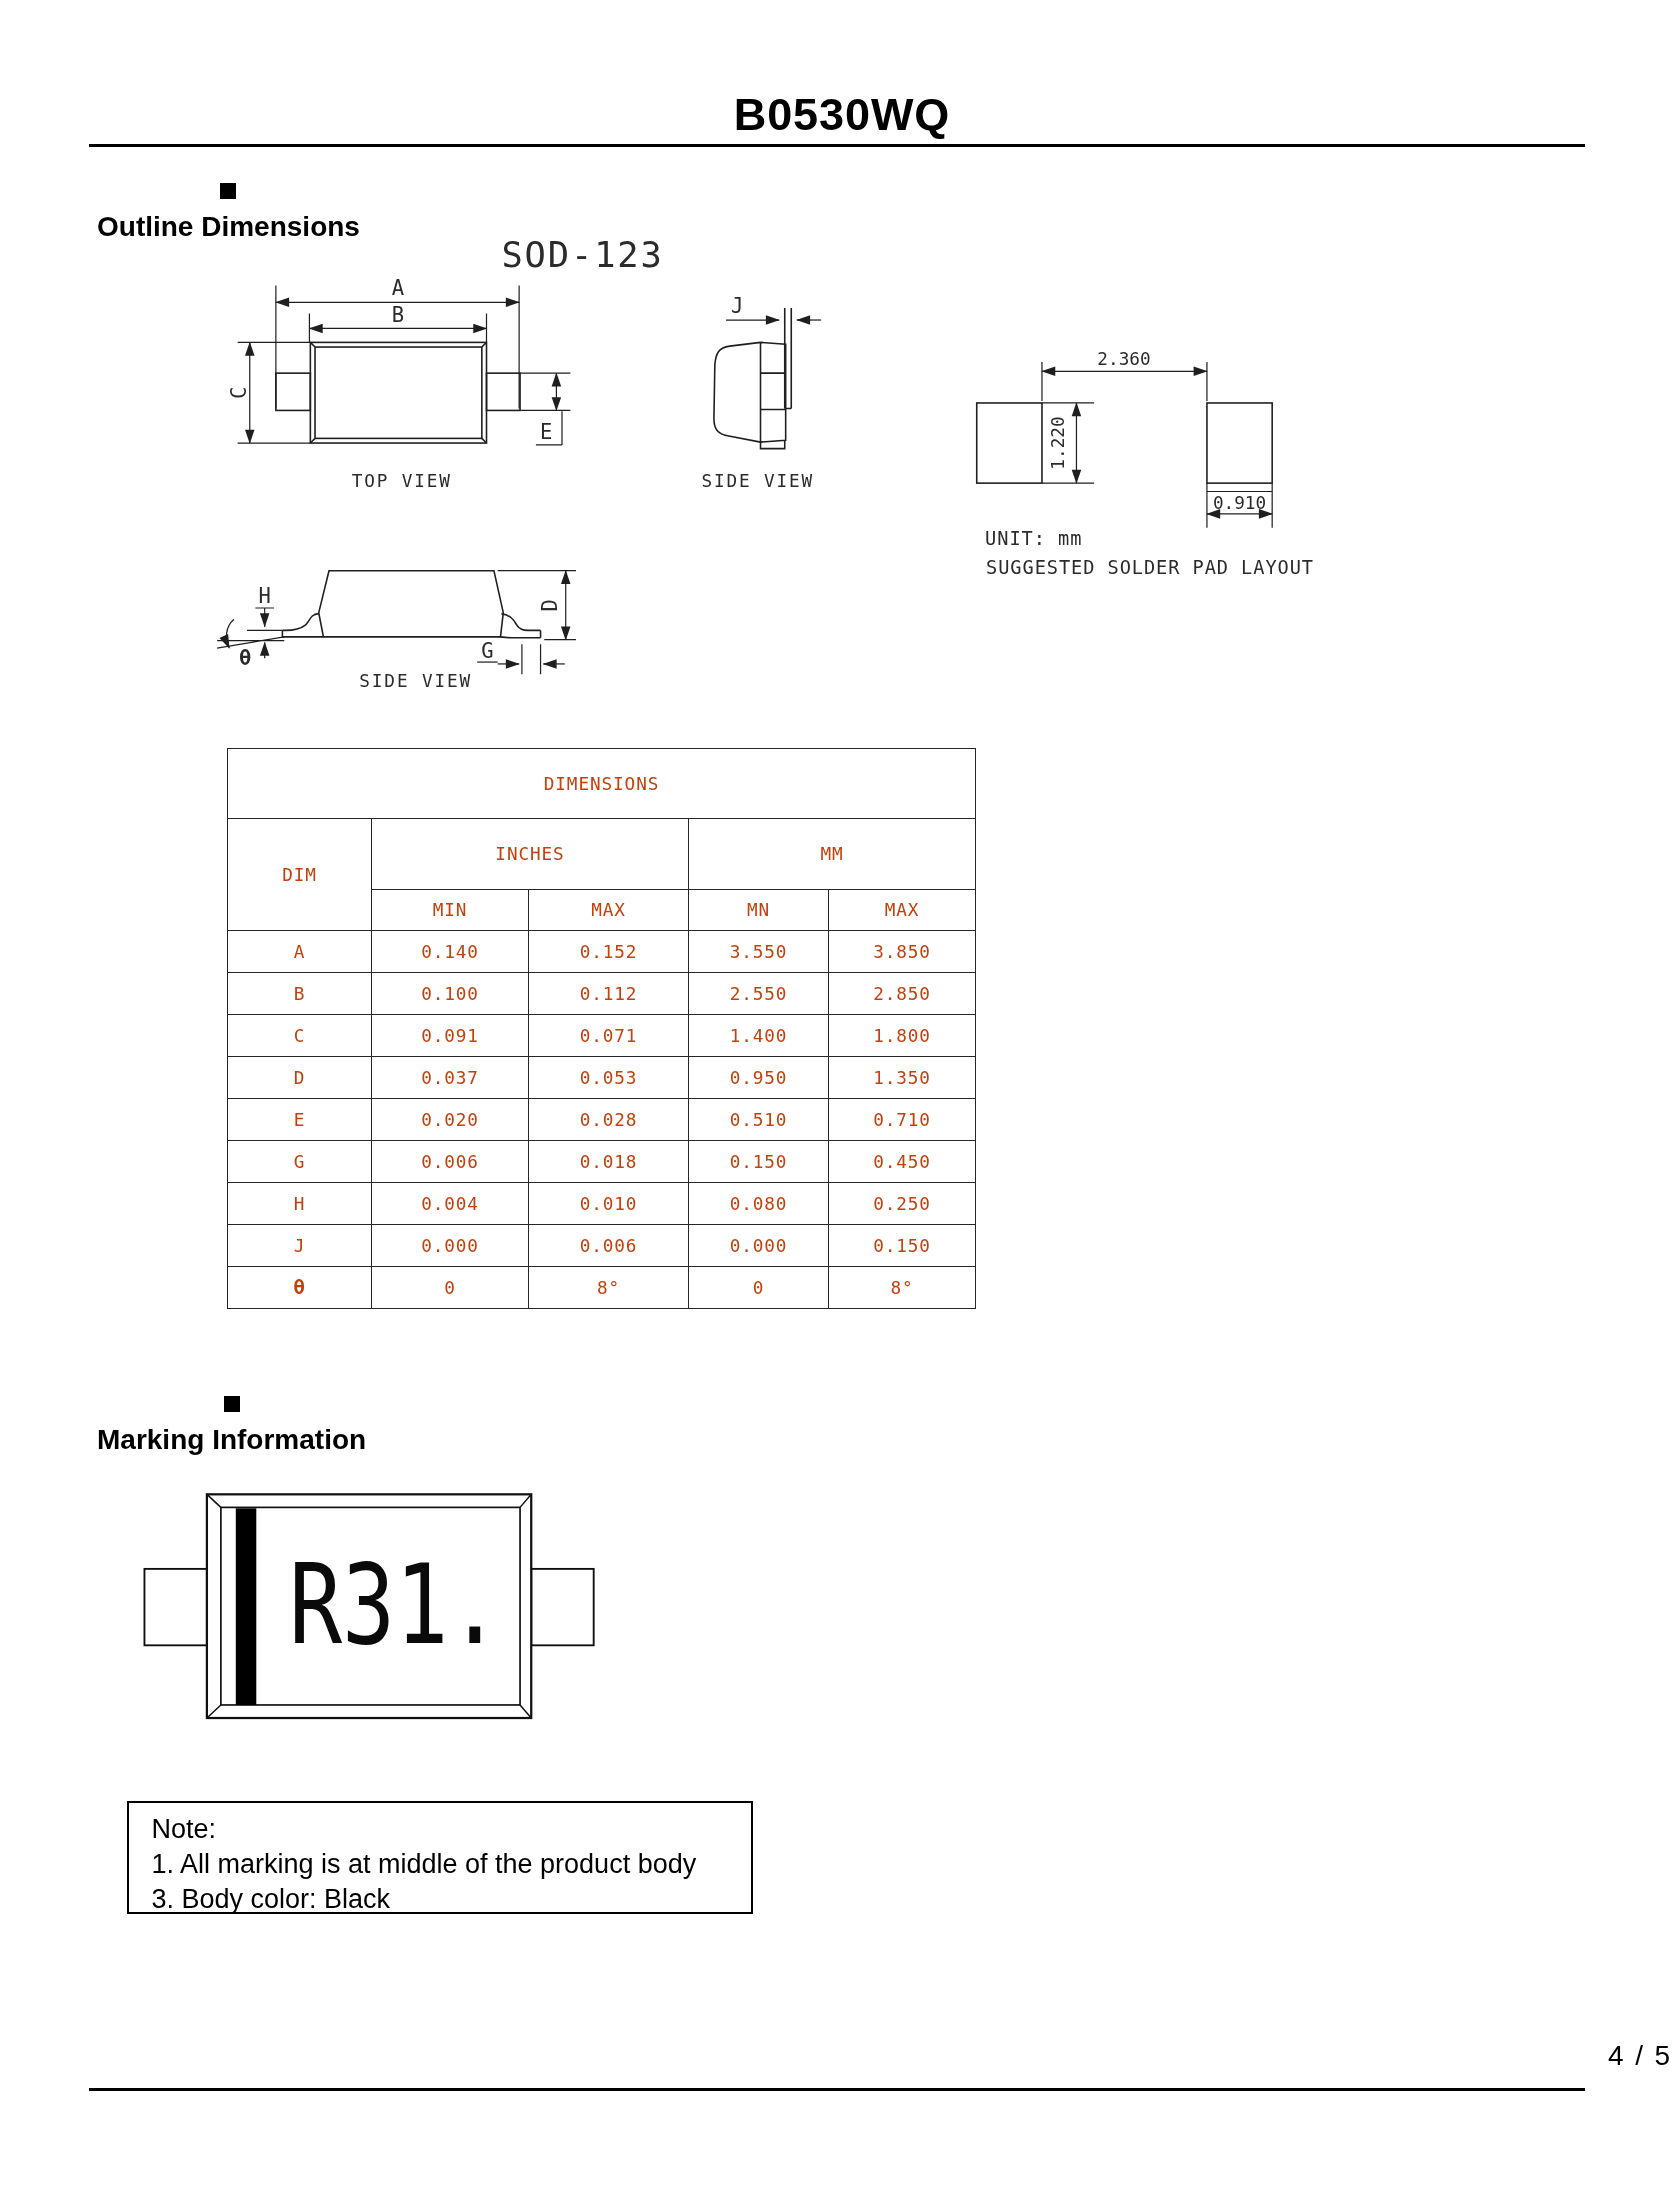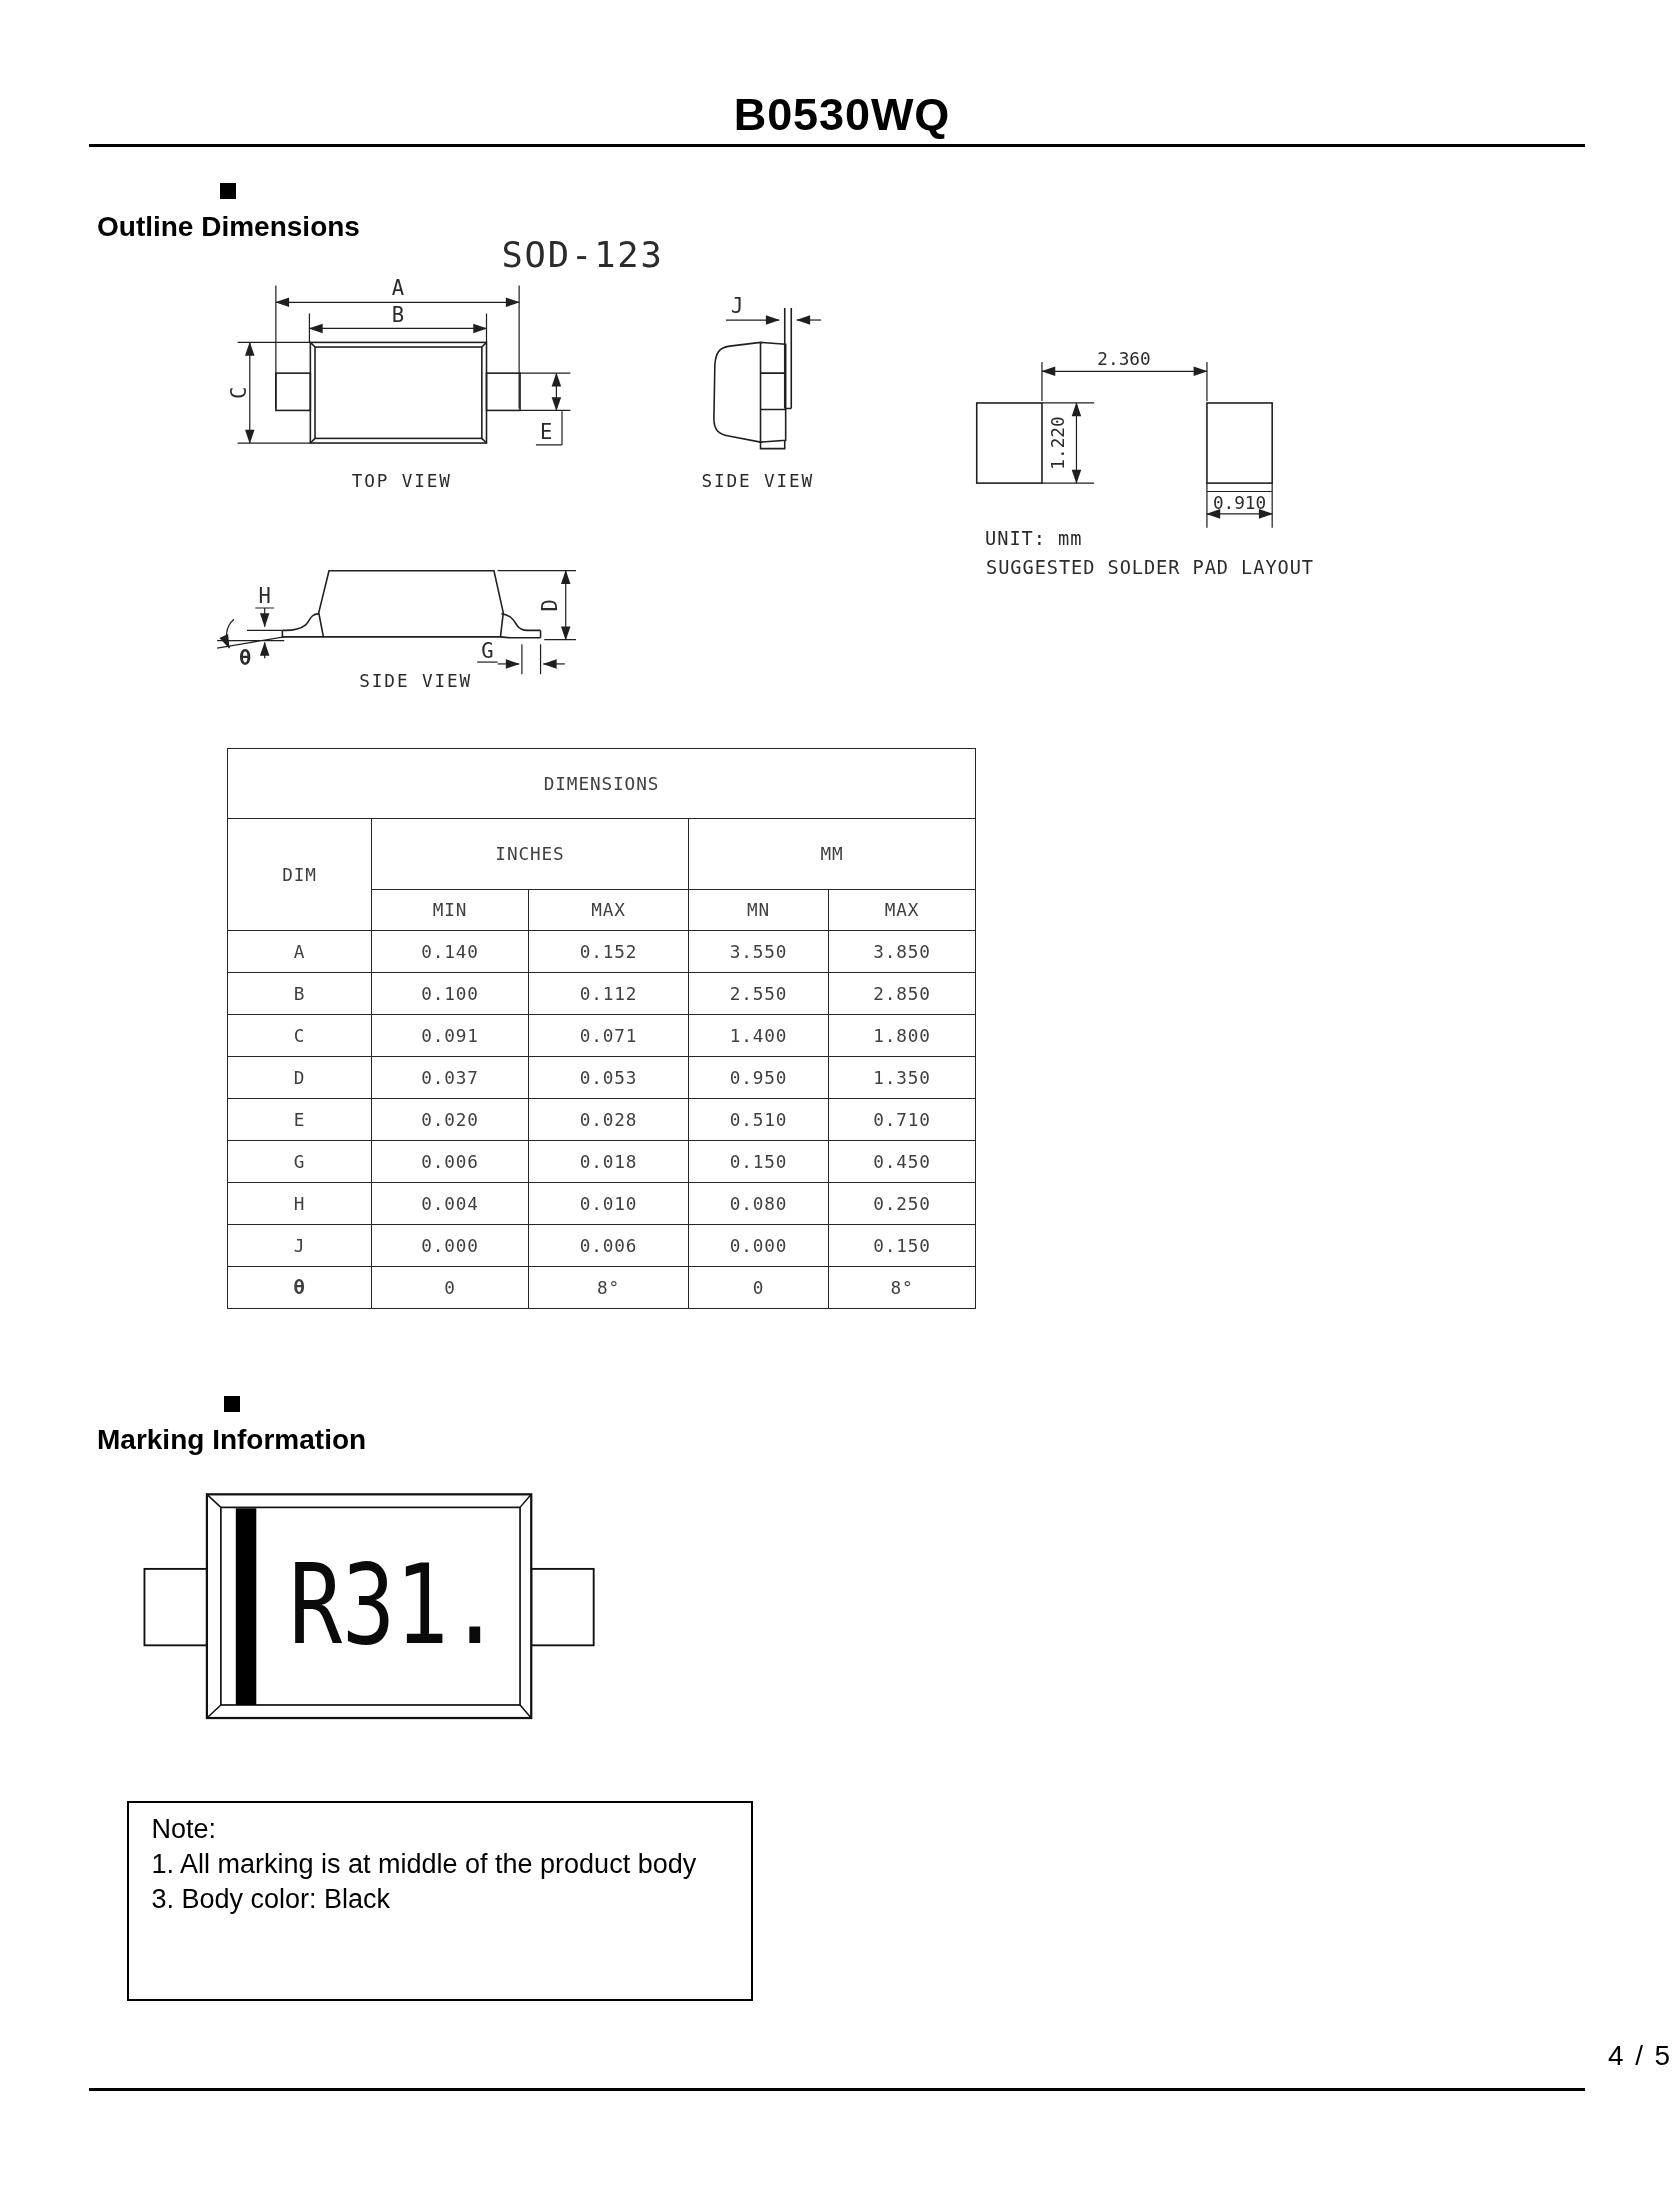--- a/index.html
+++ b/index.html
@@ -23,26 +23,26 @@
   .ln{stroke:#1f1f1f;stroke-width:1.7;fill:none;stroke-linecap:butt;}
   .thin{stroke-width:1.3;}
   .wfill{fill:#ffffff;}
   .cad{font-family:"DejaVu Sans Mono",monospace;fill:#2b2b2b;}
   .dimtxt{font-size:22px;}
   .numtxt{font-size:19px;}
   .viewtxt{font-size:19px;letter-spacing:2px;}
   .cap19{font-size:20px;letter-spacing:1px;}
   
   #dim-table{left:227px;top:748px;border-collapse:collapse;table-layout:fixed;width:748px;
-    font-family:"DejaVu Sans Mono",monospace;font-size:17.7px;color:#404040;letter-spacing:0.9px;}
+    font-family:"DejaVu Sans Mono",monospace;font-size:17.7px;color:#c2410c;letter-spacing:0.9px;}
   #dim-table td{border:1.9px solid #262626;text-align:center;vertical-align:middle;padding:0;}
   tr.r1{height:70px;} tr.r2{height:71px;} tr.r3{height:41px;} tr.data{height:42px;}
   td.theta{font-weight:bold;font-size:19.6px;}
   
-  #note-box{left:127px;top:1801px;width:626px;height:200px;border:2.8px solid #000;
+  #note-box{left:127px;top:1801px;width:626px;height:113px;border:2.8px solid #000;
     box-sizing:border-box;padding:9.3px 0 0 22.4px;font-size:27px;line-height:35px;}
   
   #page-num{left:0;right:0;top:2040px;text-align:right;font-size:28px;letter-spacing:1.9px;}
 </style>
 </head>
 <body>
 
 <div id="page">
 
   <div class="abs" id="doc-title">B0530WQ</div>

